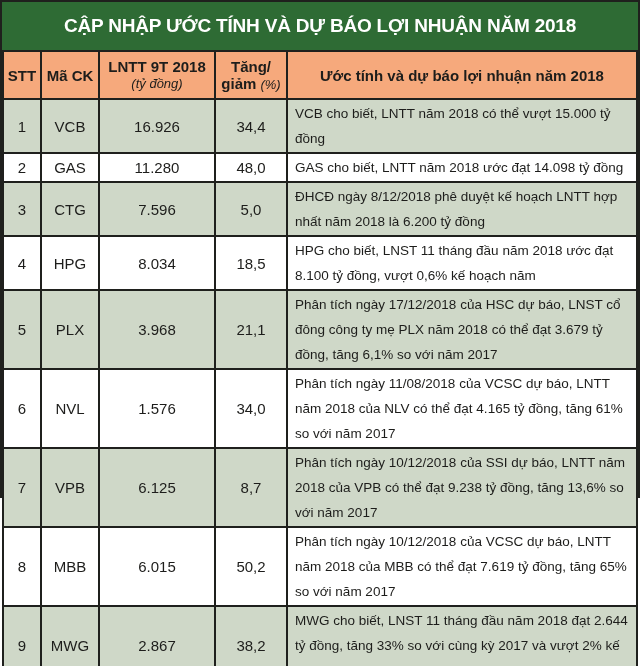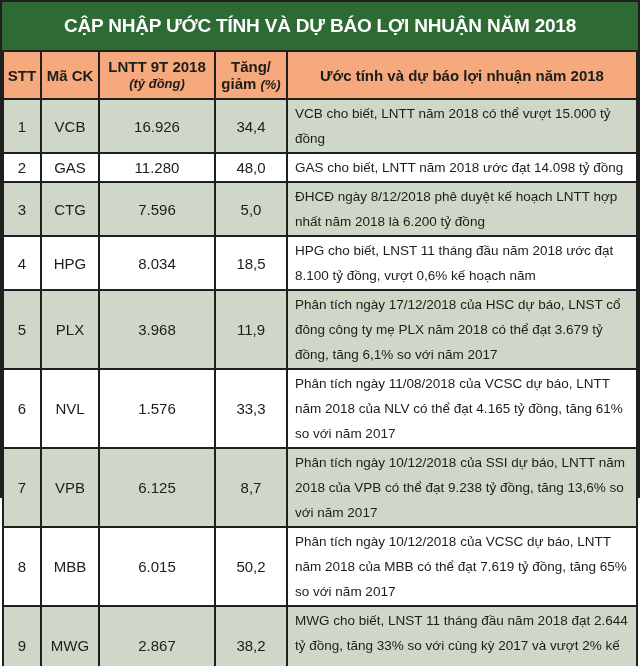--- a/index.html
+++ b/index.html
@@ -33,21 +33,21 @@
     border:2px solid var(--grid);
     vertical-align:middle;
     padding:2px 4px;
   }
   thead th{
     background:var(--peach);
     height:42px;
     font-size:15px;font-weight:bold;line-height:17px;text-align:center;
     padding:2px 2px;
   }
-  .h-unit{font-style:italic;font-weight:bold;font-size:13px;}
+  .h-unit{font-style:italic;font-weight:normal;font-size:13px;}
   tbody td{font-size:15px;text-align:center;line-height:17px;}
   tbody td.note-cell{
     text-align:left;font-size:13.5px;line-height:25px;padding:1px 7px;
   }
   tr.shade td{background:var(--row-shade);}
   tr.plain td{background:var(--row-plain);}
   .footer-strip{height:8px;flex:0 0 8px;background:var(--green);}
 </style>
 </head>
 <body>
@@ -114,28 +114,28 @@
     <td>4</td>
     <td>HPG</td>
     <td>8.034</td>
     <td>18,5</td>
     <td class="note-cell">HPG cho biết, LNST 11 tháng đầu năm 2018 ước đạt 8.100 tỷ đồng, vượt 0,6% kế hoạch năm</td>
   </tr>
           <tr class="shade">
     <td>5</td>
     <td>PLX</td>
     <td>3.968</td>
-    <td>11,9</td>
+    <td>21,1</td>
     <td class="note-cell">Phân tích ngày 17/12/2018 của HSC dự báo, LNST cổ đông công ty mẹ PLX năm 2018 có thể đạt 3.679 tỷ đồng, tăng 6,1% so với năm 2017</td>
   </tr>
           <tr class="plain">
     <td>6</td>
     <td>NVL</td>
     <td>1.576</td>
-    <td>33,3</td>
+    <td>34,0</td>
     <td class="note-cell">Phân tích ngày 11/08/2018 của VCSC dự báo, LNTT năm 2018 của NLV có thể đạt 4.165 tỷ đồng, tăng 61% so với năm 2017</td>
   </tr>
           <tr class="shade">
     <td>7</td>
     <td>VPB</td>
     <td>6.125</td>
     <td>8,7</td>
     <td class="note-cell">Phân tích ngày 10/12/2018 của SSI dự báo, LNTT năm 2018 của VPB có thể đạt 9.238 tỷ đồng, tăng 13,6% so với năm 2017</td>
   </tr>
           <tr class="plain">

